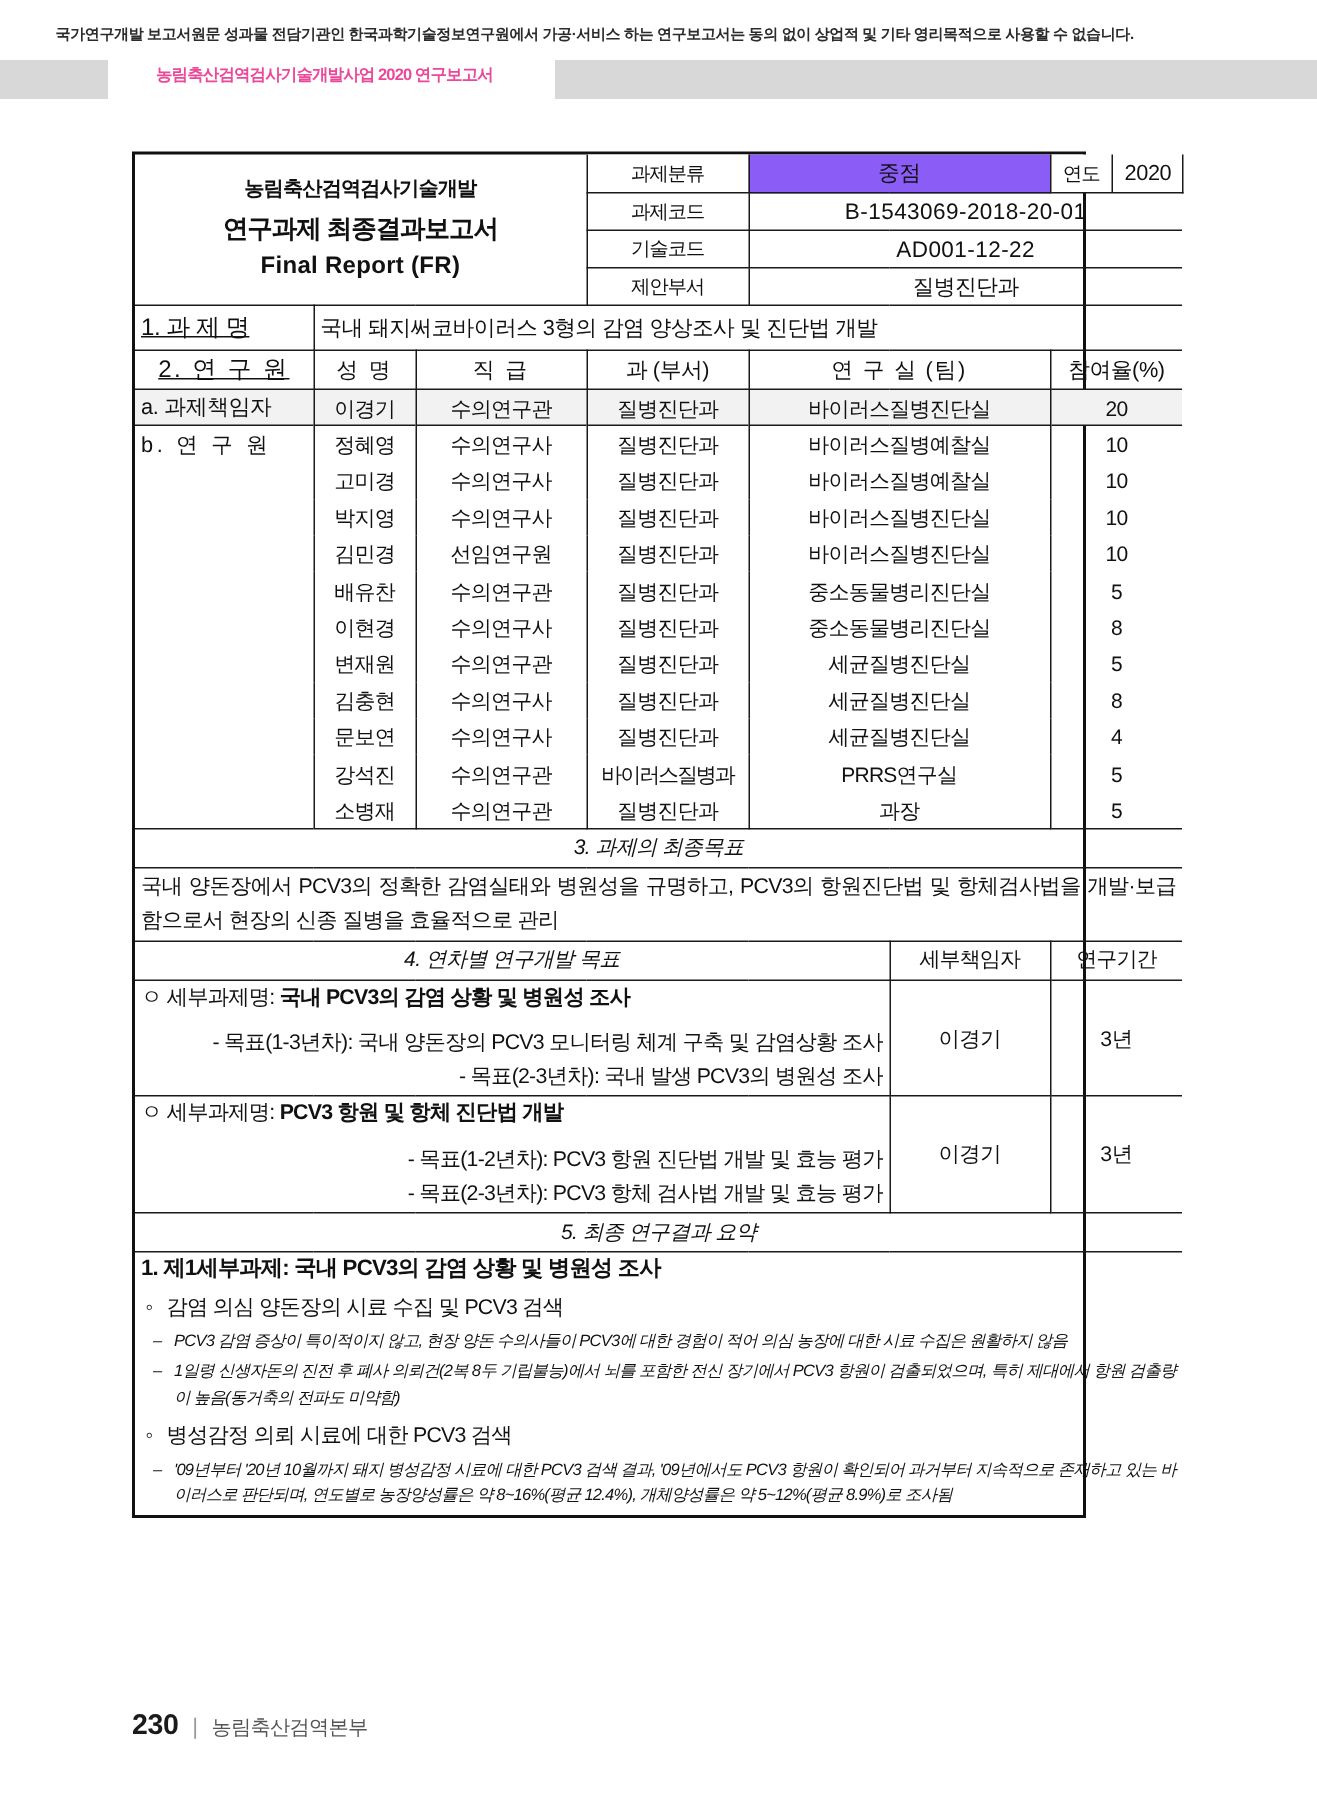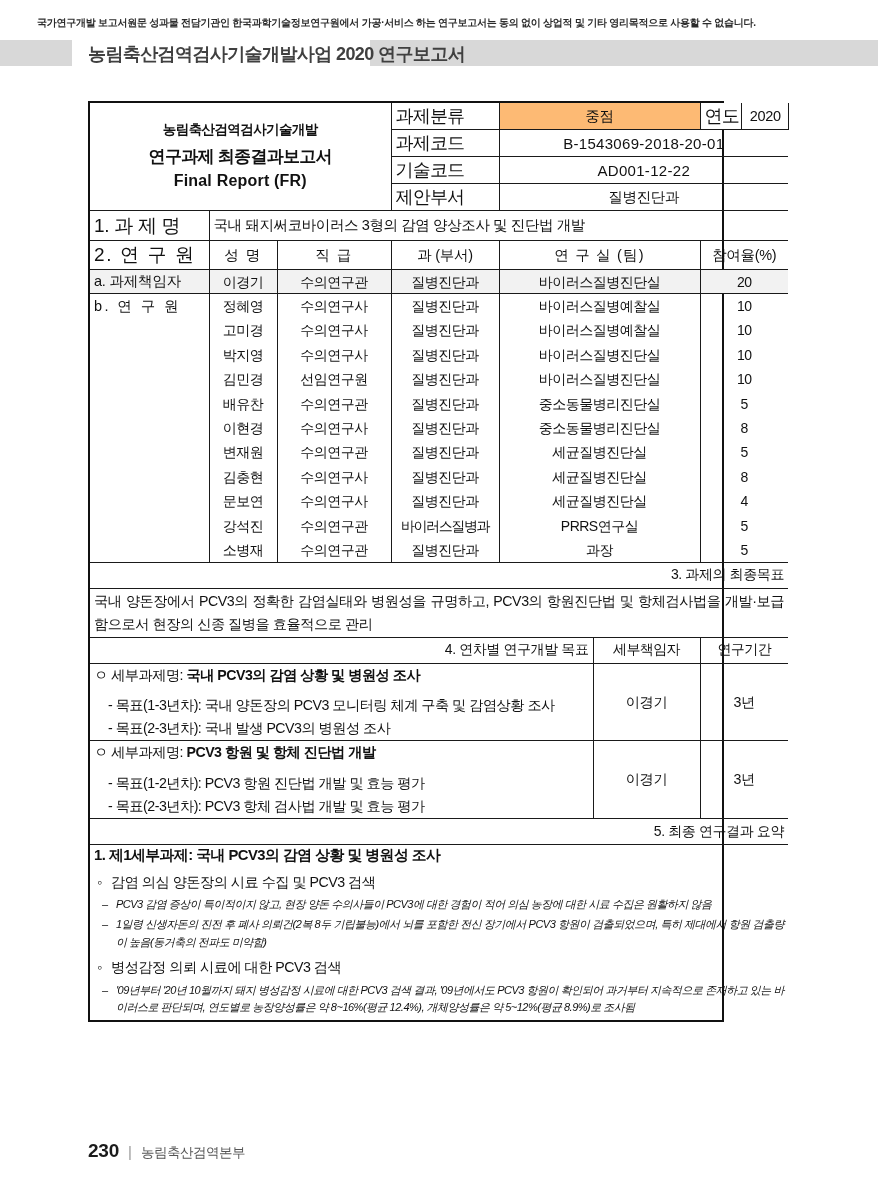--- a/index.html
+++ b/index.html
@@ -37,25 +37,25 @@
     background: #d8d8d8;
   }
   .runhead-gap {
     position: absolute;
     top: 40px; left: 72px;
     width: 298px; height: 26px;
     background: #ffffff;
   }
   .runhead-text {
     position: absolute;
-    top: 42px; left: 88px;
-    font-size: 18px;
+    top: 42px; left: 104px;
+    font-size: 11px;
     font-weight: 700;
     letter-spacing: -0.6px;
-    color: #404040;
+    color: #ec4899;
     white-space: nowrap;
   }
 
   
   .doc {
     position: absolute;
     left: 88px; top: 101px;
     width: 636px;
     border: 2.2px solid #111;
     background: #fff;
@@ -81,41 +81,41 @@
   .titlecell {
     text-align: center;
     padding: 7px 4px 9px;
     line-height: 1.38;
   }
   .t-small { font-size: 13.5px; font-weight: 700; letter-spacing: -0.6px; }
   .t-big   { font-size: 17px; font-weight: 700; letter-spacing: -0.7px; margin-top: 5px;}
   .t-en    { font-size: 16px; font-weight: 700; letter-spacing: 0.2px; margin-top: 2px;}
 
   .lbl {
-    text-align: left;
-    font-size: 18px;
+    text-align: center;
+    font-size: 13px;
     font-weight: 700;
     letter-spacing: -0.8px;
     background: #fff;
     height: 25px;
     white-space: nowrap;
   }
   .val {
     text-align: center;
     font-size: 14.5px;
     letter-spacing: -0.3px;
     font-weight: 700;
     height: 25px;
   }
   .val-mono { font-size: 15px; letter-spacing: 0.3px; font-weight: 600; }
 
   
   .sec-lbl {
-    font-size: 19px; font-weight: 700; letter-spacing: -0.3px;
-    padding-left: 7px; white-space: nowrap;
+    font-size: 16px; font-weight: 700; letter-spacing: -0.3px;
+    padding-left: 7px; white-space: nowrap; text-decoration: underline;
   }
   .sec-val {
     font-size: 14.5px; letter-spacing: -0.4px; padding-left: 9px;
   }
 
   
   .rh {
     text-align: center; font-size: 14.5px; font-weight: 700;
     letter-spacing: 1.5px; height: 26px; white-space: nowrap;
   }
@@ -128,39 +128,39 @@
   .dashed-bot { border-bottom: 1.3px dashed #666 !important; }
   .rowlabel {
     font-size: 14.5px; letter-spacing: -0.2px; padding-left: 7px;
     text-align: left; white-space: nowrap;
   }
   .rowlabel.sp { letter-spacing: 2.4px; }
 
   
   .band {
     font-size: 14px; font-weight: 700; letter-spacing: -0.4px;
-    padding: 4px 7px; text-align: right;
+    padding: 4px 7px; text-align: center; font-style: italic;
   }
   .bodytext {
     font-size: 14.2px; letter-spacing: -0.45px;
     line-height: 1.62; padding: 7px 9px 8px;
     text-align: justify; text-justify: inter-word;
   }
 
   
   .s4head {
     text-align: center; font-size: 14px; font-weight: 700;
     letter-spacing: -0.6px; height: 25px; white-space: nowrap;
   }
   .s4body { padding: 5px 8px 5px 6px; }
   .s4line {
     font-size: 14.2px; letter-spacing: -0.5px; line-height: 1.52;
     white-space: nowrap;
   }
-  .s4line.sub { padding-left: 14px; }
+  .s4line.sub { padding-left: 14px; text-align: right; }
   .s4line.goal { margin-top: 1px; }
   .s4bold { font-weight: 700; }
   .s4gap { height: 8px; }
   .s4mid {
     text-align: center; font-size: 14.2px; letter-spacing: -0.3px;
   }
 
   
   .s5wrap { padding: 7px 9px 10px; margin-top: 15px; }
   .s5title {
@@ -217,21 +217,21 @@
     </colgroup>
     <tbody>
 
       <tr>
         <td class="titlecell noleft notop" rowspan="4" colspan="3">
           <div class="t-small">농림축산검역검사기술개발</div>
           <div class="t-big">연구과제 최종결과보고서</div>
           <div class="t-en">Final Report (FR)</div>
         </td>
         <td class="lbl notop">과제분류</td>
-        <td class="val notop" colspan="2" style="background:#fdba74">중점</td>
+        <td class="val notop" colspan="2" style="background:#8b5cf6">중점</td>
         <td class="notop" style="padding:0">
           <table class="grid" style="border:none">
             <colgroup>
                 <col style="width:41px">
                 <col style="width:47px">
               </colgroup>
             <tbody>
                 <tr>
               <td class="lbl notop nobot noleft">연도</td>
               <td class="val notop nobot noright">2020</td>
@@ -252,21 +252,21 @@
         <td class="lbl">제안부서</td>
         <td class="val noright" colspan="4">질병진단과</td>
       </tr>
 
       <tr>
         <td class="sec-lbl noleft" style="height:30px">1. 과 제 명</td>
         <td class="sec-val noright" colspan="6">국내 돼지써코바이러스 3형의 감염 양상조사 및 진단법 개발</td>
       </tr>
 
       <tr>
-        <td class="sec-lbl noleft" style="text-align:left;letter-spacing:1.6px">2. 연 구 원</td>
+        <td class="sec-lbl noleft" style="text-align:center;letter-spacing:1.6px">2. 연 구 원</td>
         <td class="rh">성  명</td>
         <td class="rh">직  급</td>
         <td class="rh tight">과 (부서)</td>
         <td class="rh" colspan="2" style="letter-spacing:1.2px">연 구 실 (팀)</td>
         <td class="rh tight noright">참여율(%)</td>
       </tr>
 
       <tr>
         <td class="rowlabel rcell-lead noleft dashed-bot">a. 과제책임자</td>
         <td class="rcell rcell-lead dashed-bot">이경기</td>

